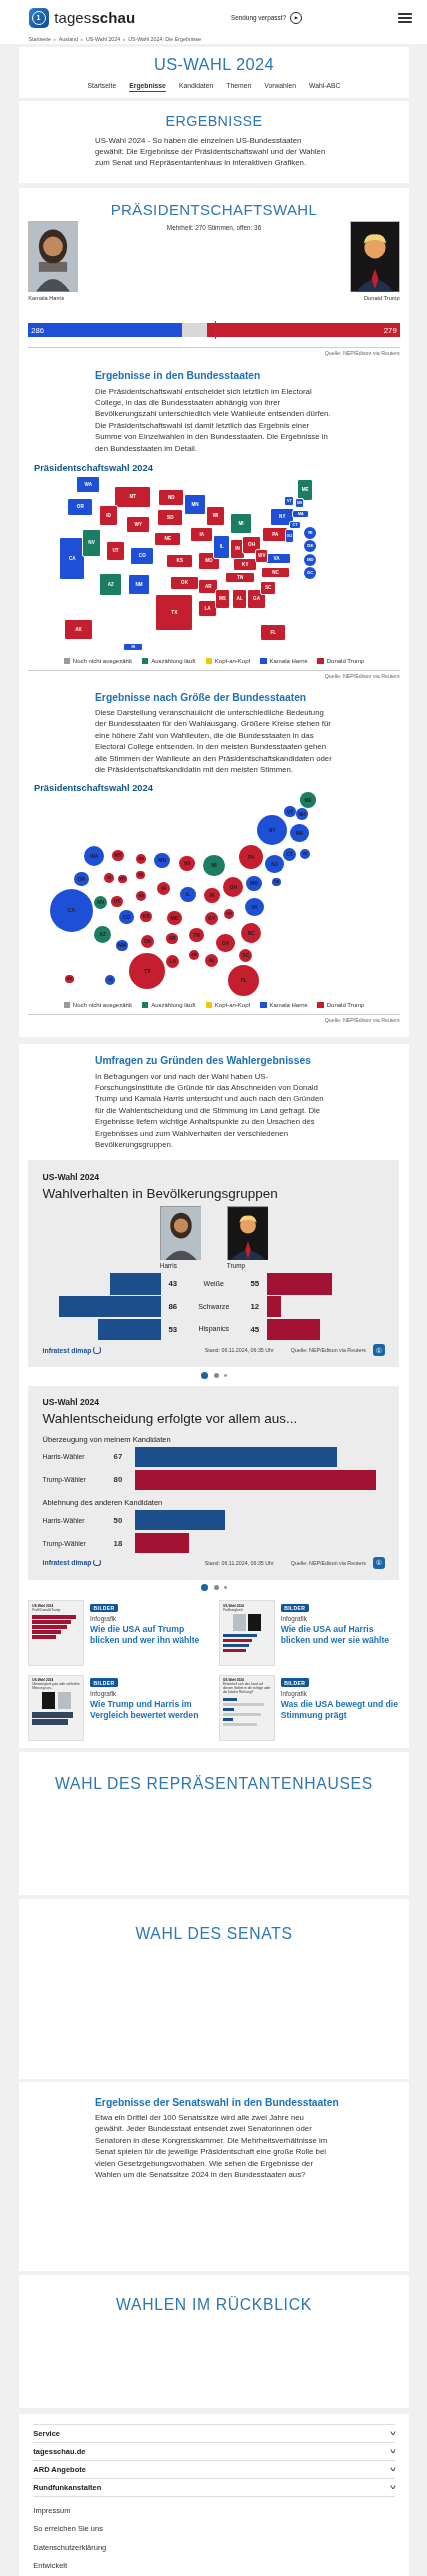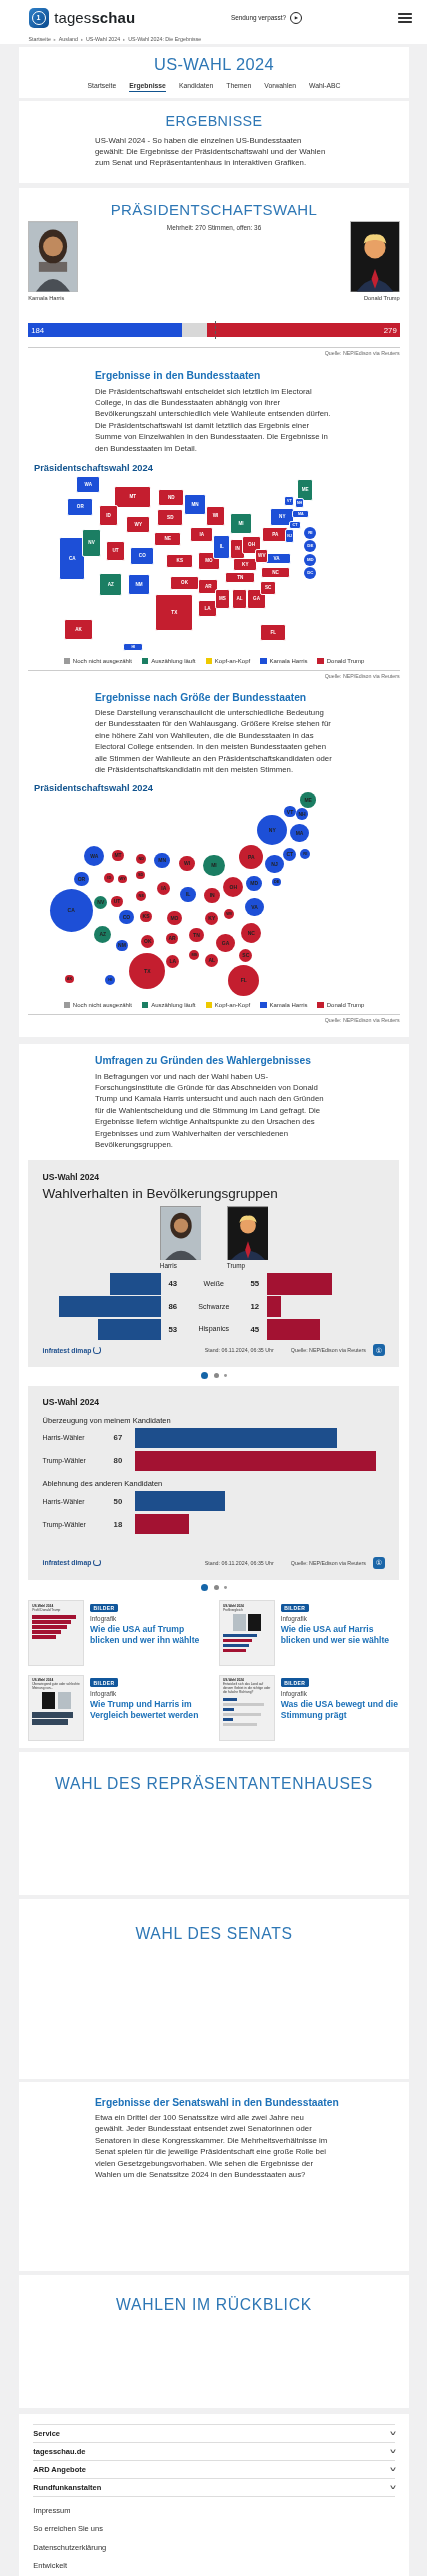--- a/index.html
+++ b/index.html
@@ -159,21 +159,21 @@
           <circle cx="34" cy="36" r="15" fill="#e8a165"></circle>
         <path d="M18 30 Q20 16 34 17 Q48 16 50 30 Q42 24 34 25 Q26 24 18 30 Z" fill="#f2d27b"></path>
         <path d="M8 98 Q34 64 60 98 Z" fill="#22304d"></path>
           <path d="M34 66 L39 80 L34 94 L29 80 Z" fill="#c22030"></path>
       </svg>
     </div>
     <div class="pname" style="left:0;">Kamala Harris</div>
     <div class="pname" style="right:0;">Donald Trump</div>
   </div>
   <div class="evbar">
-    <div class="evseg" style="background: rgb(29, 79, 215); width: 41.4498%;"><span class="evnum" style="padding-left:2.9px;">184</span></div>
+    <div class="evseg" style="background: rgb(29, 79, 215); width: 41.4498%;"><span class="evnum" style="padding-left:2.9px;">286</span></div>
     <div class="evseg" style="background: rgb(216, 216, 216); width: 6.69145%;"></div>
     <div class="evseg" style="background: rgb(196, 30, 47); text-align: right; width: 51.8587%;"><span class="evnum" style="padding-right:2.9px;">279</span></div>
     <div class="evmark" style="left: 50.1859%;"></div>
   </div>
   <div class="divider" style="margin-top:10px;"></div>
   <div class="src">Quelle: NEP/Edison via Reuters</div>
 
   <div class="subhead" style="margin-top:14.3px;">Ergebnisse in den Bundesstaaten</div>
   <div class="para gap6">Die Präsidentschaftswahl entscheidet sich letztlich im Electoral College, in das die Bundesstaaten abhängig von ihrer Bevölkerungszahl unterschiedlich viele Wahlleute entsenden dürfen. Die Präsidentschaftswahl ist damit letztlich das Ergebnis einer Summe von Einzelwahlen in den Bundesstaaten. Die Ergebnisse in den Bundesstaaten im Detail.</div>
   <div class="chart-title" style="margin-top:8.6px;">Präsidentschaftswahl 2024</div>
@@ -406,20 +406,21 @@
     </div>
   </div>
   <div class="dots">
     <span class="dot1"></span>
     <span class="dot2"></span>
     <span class="dot3"></span>
   </div>
 
   <div class="chart-card" style="height:194px;margin-top:2.9px;">
     <div class="cc-kicker">US-Wahl 2024</div>
+    <div class="cc-title">Wahlentscheidung erfolgte vor allem aus...</div>
     <div class="dec-group">Überzeugung von meinem Kandidaten</div>
     <div class="dec-row">
       <span class="dec-lab">Harris-Wähler</span>
       <span class="dec-num">67</span>
       <span>
           <span class="dec-bar" style="background: rgb(29, 78, 140); display: block; width: 80.7229%;"></span>
         </span>
     </div>
     <div class="dec-row">
       <span class="dec-lab">Trump-Wähler</span>

